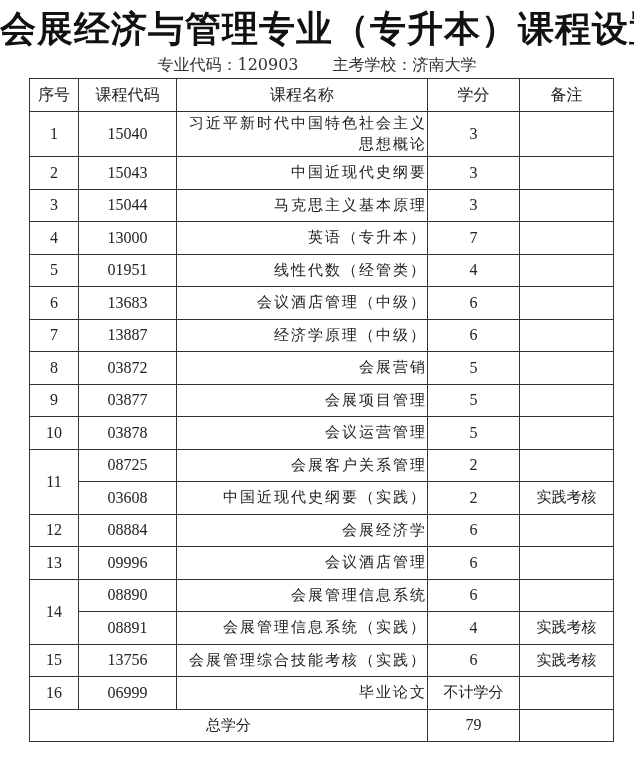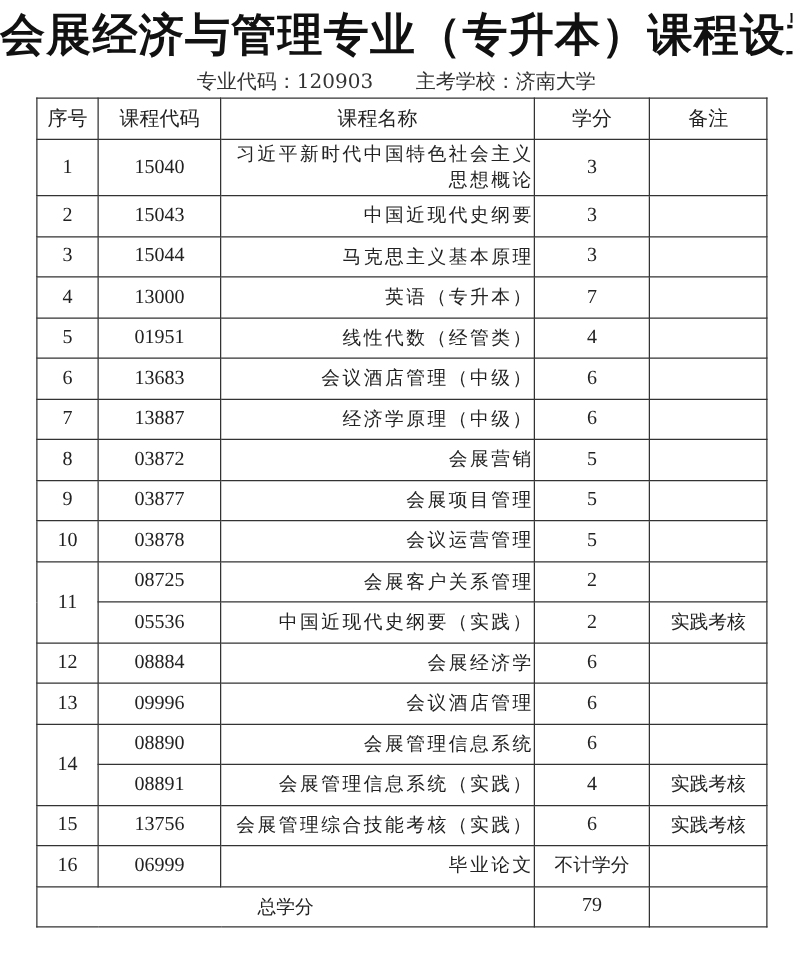--- a/index.html
+++ b/index.html
@@ -116,21 +116,21 @@
       <td></td>
     </tr>
     <tr class="r">
       <td class="num" rowspan="2">11</td>
       <td class="num">08725</td>
       <td class="name">会展客户关系管理</td>
       <td class="num">2</td>
       <td></td>
     </tr>
     <tr class="r">
-      <td class="num">05536</td>
+      <td class="num">03608</td>
       <td class="name">中国近现代史纲要（实践）</td>
       <td class="num">2</td>
       <td>实践考核</td>
     </tr>
     <tr class="r">
       <td class="num">12</td>
       <td class="num">08884</td>
       <td class="name">会展经济学</td>
       <td class="num">6</td>
       <td></td>

